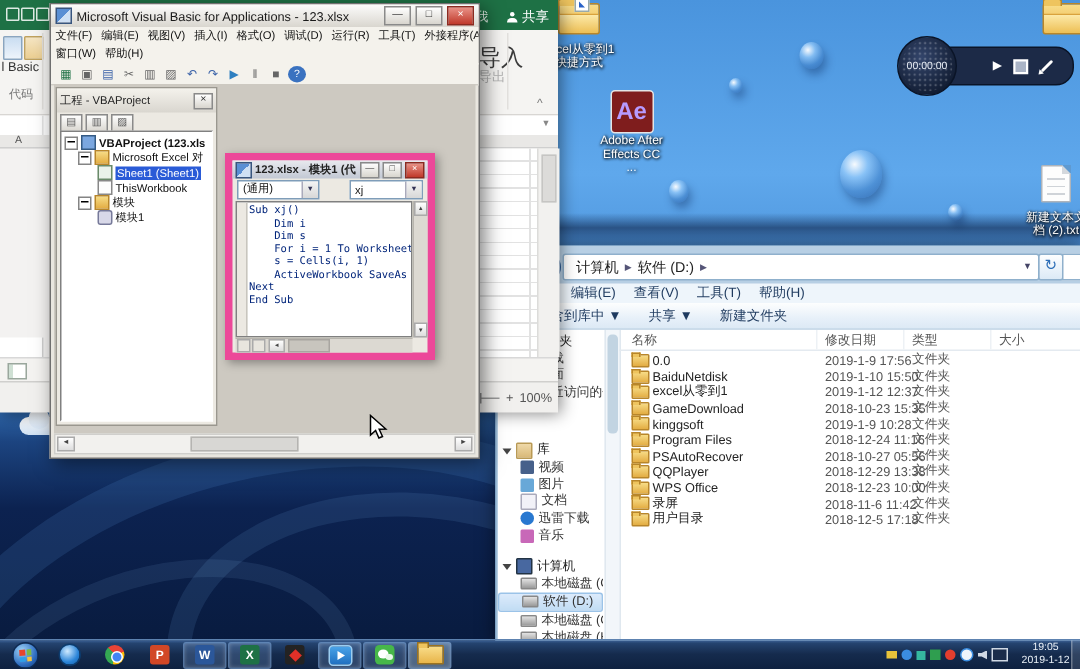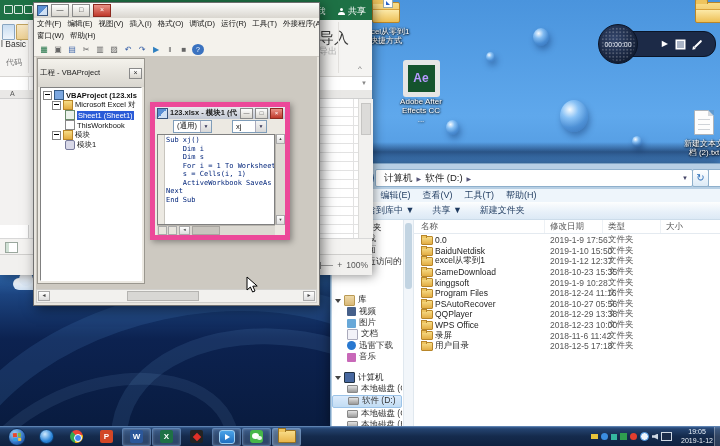--- a/index.html
+++ b/index.html
@@ -26,22 +26,22 @@
   .dlabel{font-size:8px;line-height:9px;color:#fff;text-shadow:0 1px 2px #000,1px 0 2px #000}
   .folder-shape{display:inline-block;width:26px;height:19px;position:relative;
     background:linear-gradient(180deg,#f9dd8a,#e8b54a);border:1px solid #b8862a;border-radius:2px}
   .folder-shape::before{content:"";position:absolute;left:-1px;top:-4px;width:11px;height:4px;
     background:#eec45e;border:1px solid #b8862a;border-bottom:none;border-radius:2px 2px 0 0}
   .folder-shape::after{content:"";position:absolute;left:0;right:0;bottom:0;height:12px;
     background:linear-gradient(180deg,#fce9a8,#edbf55);border-top:1px solid #d9a23c;border-radius:0 0 2px 2px}
   .sc-arrow{position:absolute;left:10px;bottom:14px;width:8px;height:8px;background:#fff;border:1px solid #9aa;
     z-index:2}
   .sc-arrow::after{content:"";position:absolute;left:2px;top:2px;border-left:4px solid #2a62c8;border-top:4px solid transparent}
-  .ae-badge{display:inline-block;width:27px;height:27px;background:#14532d;border:5px solid #e5e5e5;border-radius:3px;
-    color:#b79aff;font-size:12px;font-weight:bold;line-height:27px}
+  .ae-badge{display:inline-block;width:27px;height:27px;background:#7f1d1d;border:1px solid #e5e5e5;border-radius:3px;
+    color:#b79aff;font-size:16px;font-weight:bold;line-height:27px}
   .page-shape{display:inline-block;width:18px;height:23px;background:#fdfdfd;border:1px solid #aeb4bb;border-radius:1px;
     position:relative;background-image:repeating-linear-gradient(180deg,transparent 0 4px,#cfd3d8 4px 5px);
     background-size:12px 18px;background-position:3px 4px;background-repeat:no-repeat}
   .page-shape::before{content:"";position:absolute;right:-1px;top:-1px;
     border-left:6px solid #d4d8dd;border-top:6px solid #5f9ad1}
   .cloud-shape{display:inline-block;width:30px;height:20px;position:relative}
   .cloud-shape::before{content:"";position:absolute;left:2px;top:6px;width:26px;height:12px;border-radius:8px;
     background:linear-gradient(#ffffff,#cfe0f2)}
   .cloud-shape::after{content:"";position:absolute;left:8px;top:0;width:14px;height:14px;border-radius:50%;
     background:linear-gradient(#ffffff,#d8e6f5)}
@@ -160,21 +160,21 @@
   #vba-menus{position:absolute;left:0;right:0;top:15px;height:24px;background:#f4f2ec;border-bottom:1px solid #dedbd4}
   .menurow{height:12px;display:flex;align-items:center;font-size:7.5px;color:#111;overflow:hidden}
   .menurow span{padding:0 3px;white-space:nowrap}
   #vba-toolbar{position:absolute;left:0;right:0;top:39px;height:14px;background:#f4f2ec;border-bottom:1px solid #cfccc5;
     display:flex;align-items:center;gap:2px;padding-left:4px}
   .tbtn{width:12px;height:11px;font-size:8px;line-height:11px;text-align:center;color:#666;flex:none}
   .tg-xl{color:#1e7145}.tg-sv{color:#3a62a8}.tg-bl{color:#3a62a8}
   .tg-run{color:#2e7fc0}.tg-help{color:#fff;background:#3a72c0;border-radius:50%;font-size:7px}
   #vba-body{position:absolute;left:2px;right:2px;top:53px;bottom:15px;background:#cdc9c1}
   #prj{position:absolute;left:1px;top:2px;width:106px;height:224px;background:#ece9e2;border:1px solid #9a978f}
-  #prj-title{height:28px;background:linear-gradient(#f4f2ec,#d9d6cf);display:flex;align-items:center;
+  #prj-title{height:16px;background:linear-gradient(#f4f2ec,#d9d6cf);display:flex;align-items:center;
     font-size:7.5px;color:#222;padding:0 2px}
   #prj-title .x{margin-left:auto;width:11px;height:9px;border:1px solid #8a8a8a;background:linear-gradient(#fff,#d8d5ce);
     font-size:7px;line-height:8px;text-align:center;color:#333}
   #prj-btns{height:14px;display:flex;align-items:center;gap:2px;padding-left:2px}
   .pbtn{width:13px;height:11px;border:1px solid #8a8a8a;background:linear-gradient(#fefefe,#d8d5ce);
     font-size:7px;line-height:10px;text-align:center;color:#555}
   #prj-tree{position:absolute;left:2px;right:2px;top:28px;bottom:2px;background:#fff;
     border:1px solid #808080;border-right-color:#fff;border-bottom-color:#fff;overflow:hidden;padding-top:2px}
   .trow{height:10px;display:flex;align-items:center;gap:2px;font-size:7.5px;color:#111;white-space:nowrap}
   .i0{padding-left:2px}.i1{padding-left:11px}.i2{padding-left:24px}
@@ -194,21 +194,21 @@
   #vba-hstrip .thumb{position:absolute;left:90px;top:1px;width:70px;height:8px;background:#d8d7d4;border:1px solid #b5b4b1}
 
   
   #codewin{position:absolute;left:114px;top:46px;width:130px;height:128px;background:#ece9e2;
     border:5px solid #ec4899;box-shadow:2px 2px 6px rgba(0,0,0,.35)}
   #cw-title{height:12px;background:linear-gradient(#e8e9ee,#c2c8d4);display:flex;align-items:center;gap:2px;padding:0 2px}
   #cw-title .txt{font-size:7.5px;font-weight:bold;color:#222;white-space:nowrap;overflow:hidden;flex:1}
   .cwb{width:11px;height:9px;border:1px solid #8a8a8a;background:linear-gradient(#fefefe,#d8d5ce);
     font-size:6px;line-height:8px;text-align:center;color:#444;flex:none}
   .cwb.close{background:linear-gradient(#e99287,#c0392b);color:#fff;border-color:#8c2a20}
-  #cw-combos{height:14px;display:flex;align-items:center;gap:20px;padding:0 18px}
+  #cw-combos{height:14px;display:flex;align-items:center;gap:20px;padding:0 3px}
   .combo{height:11px;background:#fff;border:1px solid #7f9db9;display:flex;align-items:center;font-size:7.5px;color:#111}
   .combo .cv{padding:0 3px;flex:1;white-space:nowrap;overflow:hidden}
   .combo .cd{width:10px;height:100%;background:linear-gradient(#f4f4f4,#d8d8d8);border-left:1px solid #aab;
     font-size:5px;line-height:11px;text-align:center;color:#335}
   #cw-code{position:absolute;left:2px;right:10px;top:27px;bottom:10px;background:#fff;
     border:1px solid #808080;overflow:hidden}
   #cw-margin{position:absolute;left:0;top:0;bottom:0;width:6px;background:#ece9e2;border-right:1px solid #c8c5be}
   #cw-lines{position:absolute;left:8px;top:1px;right:0}
   .codeline{font-family:"DejaVu Sans Mono",monospace;font-size:7px;line-height:8.5px;color:#00247a;white-space:pre}
   #cw-vs{position:absolute;right:0;top:27px;bottom:10px;width:9px;background:#dcd9d2;border-left:1px solid #b8b5ae}
@@ -564,20 +564,21 @@
       <span class="ztrack"></span>
       <span>+</span>
       <span>100%</span>
     </div>
   </div>
 </div>
 
 <div id="vba">
   <div id="vba-title">
     <span class="vbico"></span>
+    <span class="txt">Microsoft Visual Basic for Applications - 123.xlsx</span>
     <span class="capbtn">—</span>
     <span class="capbtn">□</span>
     <span class="capbtn close">×</span>
   </div>
   <div id="vba-menus">
     <div class="menurow">
 
     <span>文件(F)</span>
         <span>编辑(E)</span>
         <span>视图(V)</span>

